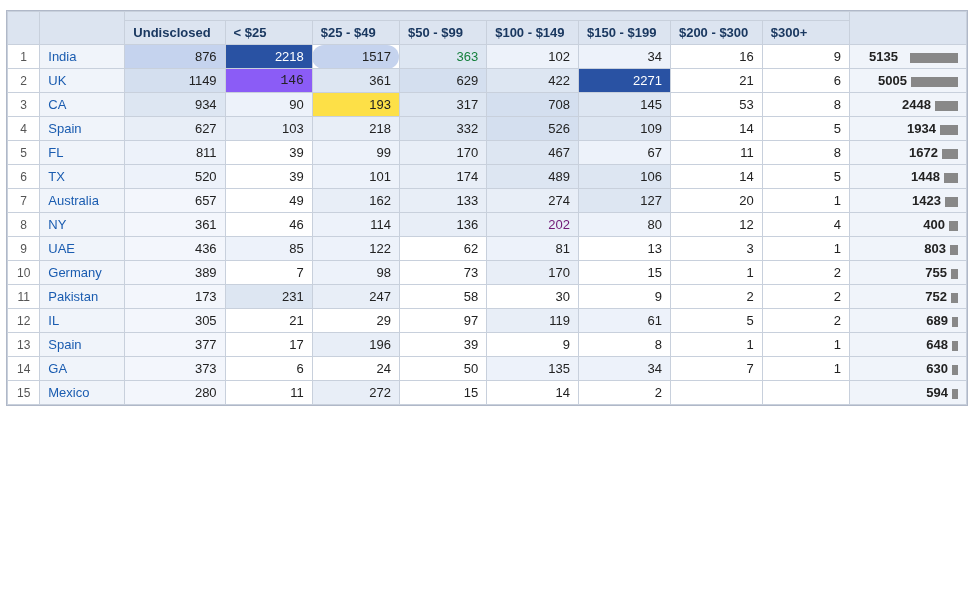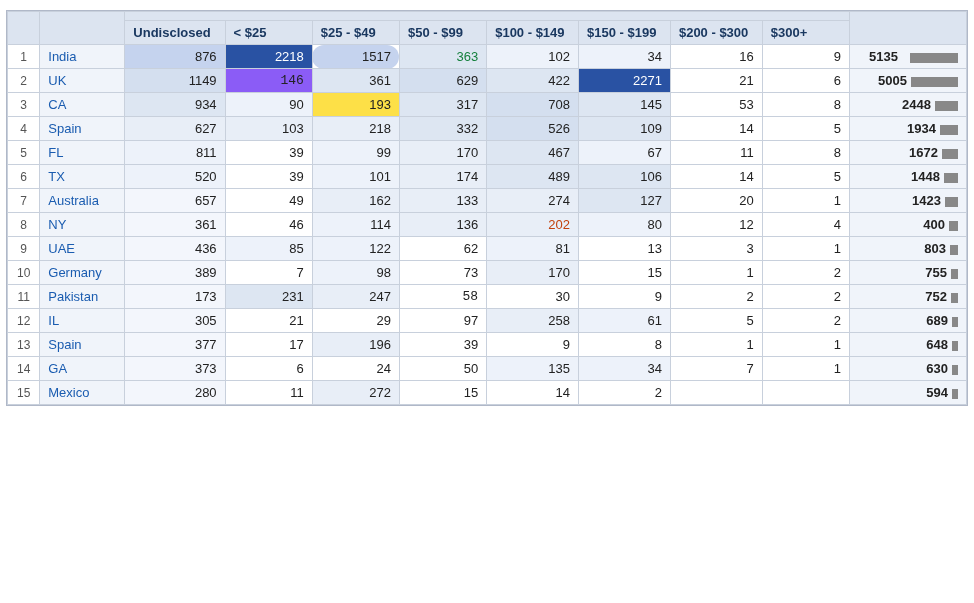--- a/index.html
+++ b/index.html
@@ -199,21 +199,21 @@
           <td class="col-data" style="background-color: rgb(255, 255, 255); color: rgb(34, 34, 34);">1</td>
           <td class="grand-total-cell col-grand"><span style="margin-right:4px;">1423</span><span style="display:inline-block;width:13px;height:10px;background:#888;vertical-align:middle;"></span></td>
         </tr>
         <tr>
           <td class="row-n col-n">8</td>
           <td class="row-label col-label">NY</td>
           <td class="col-data" style="background-color: rgb(243, 246, 252); color: rgb(34, 34, 34);">361</td>
           <td class="col-data" style="background-color: rgb(255, 255, 255); color: rgb(34, 34, 34);">46</td>
           <td class="col-data" style="background-color: rgb(237, 242, 250); color: rgb(34, 34, 34);">114</td>
           <td class="col-data" style="background-color: rgb(232, 238, 247); color: rgb(34, 34, 34);">136</td>
-          <td class="col-data" style="background-color: rgb(232, 238, 247); color: #c2410c;">202</td>
+          <td class="col-data" style="background-color: rgb(232, 238, 247); color: #701a75;">202</td>
           <td class="col-data" style="background-color: rgb(237, 242, 250); color: rgb(34, 34, 34);">80</td>
           <td class="col-data" style="background-color: rgb(255, 255, 255); color: rgb(34, 34, 34);">12</td>
           <td class="col-data" style="background-color: rgb(255, 255, 255); color: rgb(34, 34, 34);">4</td>
           <td class="grand-total-cell col-grand"><span style="margin-right:4px;">400</span><span style="display:inline-block;width:9px;height:10px;background:#888;vertical-align:middle;"></span></td>
         </tr>
         <tr>
           <td class="row-n col-n">9</td>
           <td class="row-label col-label">UAE</td>
           <td class="col-data" style="background-color: rgb(243, 246, 252); color: rgb(34, 34, 34);">436</td>
           <td class="col-data" style="background-color: rgb(237, 242, 250); color: rgb(34, 34, 34);">85</td>
@@ -237,35 +237,35 @@
           <td class="col-data" style="background-color: rgb(255, 255, 255); color: rgb(34, 34, 34);">1</td>
           <td class="col-data" style="background-color: rgb(255, 255, 255); color: rgb(34, 34, 34);">2</td>
           <td class="grand-total-cell col-grand"><span style="margin-right:4px;">755</span><span style="display:inline-block;width:7px;height:10px;background:#888;vertical-align:middle;"></span></td>
         </tr>
         <tr>
           <td class="row-n col-n">11</td>
           <td class="row-label col-label">Pakistan</td>
           <td class="col-data" style="background-color: rgb(243, 246, 252); color: rgb(34, 34, 34);">173</td>
           <td class="col-data" style="background-color: rgb(221, 230, 242); color: rgb(34, 34, 34);">231</td>
           <td class="col-data" style="background-color: rgb(232, 238, 247); color: rgb(34, 34, 34);">247</td>
-          <td class="col-data" style="background-color: rgb(255, 255, 255); color: rgb(34, 34, 34); font-family: Liberation Mono, monospace;">58</td>
+          <td class="col-data" style="background-color: rgb(255, 255, 255); color: rgb(34, 34, 34);">58</td>
           <td class="col-data" style="background-color: rgb(255, 255, 255); color: rgb(34, 34, 34);">30</td>
           <td class="col-data" style="background-color: rgb(255, 255, 255); color: rgb(34, 34, 34);">9</td>
           <td class="col-data" style="background-color: rgb(255, 255, 255); color: rgb(34, 34, 34);">2</td>
           <td class="col-data" style="background-color: rgb(255, 255, 255); color: rgb(34, 34, 34);">2</td>
           <td class="grand-total-cell col-grand"><span style="margin-right:4px;">752</span><span style="display:inline-block;width:7px;height:10px;background:#888;vertical-align:middle;"></span></td>
         </tr>
         <tr>
           <td class="row-n col-n">12</td>
           <td class="row-label col-label">IL</td>
           <td class="col-data" style="background-color: rgb(243, 246, 252); color: rgb(34, 34, 34);">305</td>
           <td class="col-data" style="background-color: rgb(255, 255, 255); color: rgb(34, 34, 34);">21</td>
           <td class="col-data" style="background-color: rgb(255, 255, 255); color: rgb(34, 34, 34); padding-left: 48px;">29</td>
           <td class="col-data" style="background-color: rgb(255, 255, 255); color: rgb(34, 34, 34);">97</td>
-          <td class="col-data" style="background-color: rgb(232, 238, 247); color: rgb(34, 34, 34);">258</td>
+          <td class="col-data" style="background-color: rgb(232, 238, 247); color: rgb(34, 34, 34);">119</td>
           <td class="col-data" style="background-color: rgb(237, 242, 250); color: rgb(34, 34, 34);">61</td>
           <td class="col-data" style="background-color: rgb(255, 255, 255); color: rgb(34, 34, 34);">5</td>
           <td class="col-data" style="background-color: rgb(255, 255, 255); color: rgb(34, 34, 34);">2</td>
           <td class="grand-total-cell col-grand"><span style="margin-right:4px;">689</span><span style="display:inline-block;width:6px;height:10px;background:#888;vertical-align:middle;"></span></td>
         </tr>
         <tr>
           <td class="row-n col-n">13</td>
           <td class="row-label col-label">Spain</td>
           <td class="col-data" style="background-color: rgb(243, 246, 252); color: rgb(34, 34, 34);">377</td>
           <td class="col-data" style="background-color: rgb(255, 255, 255); color: rgb(34, 34, 34);">17</td>

